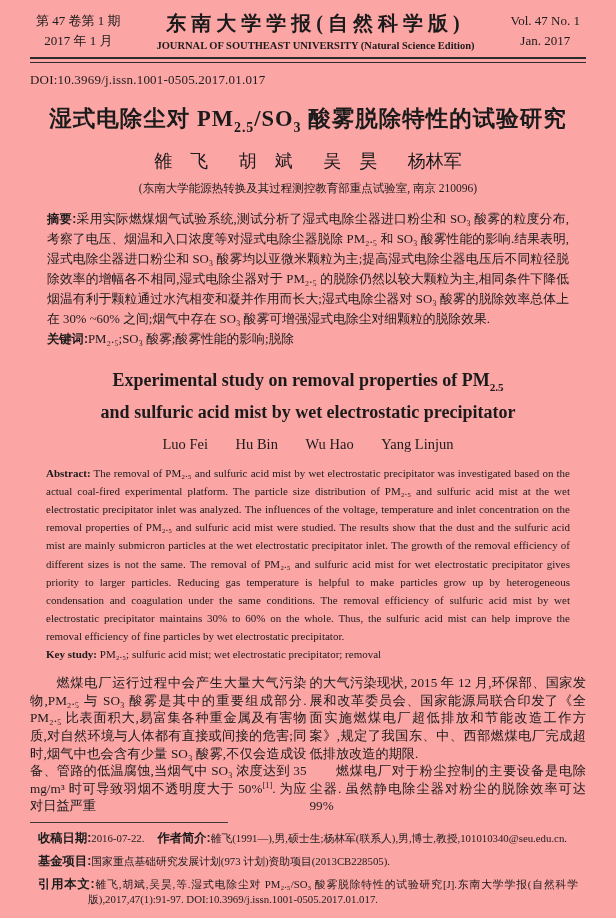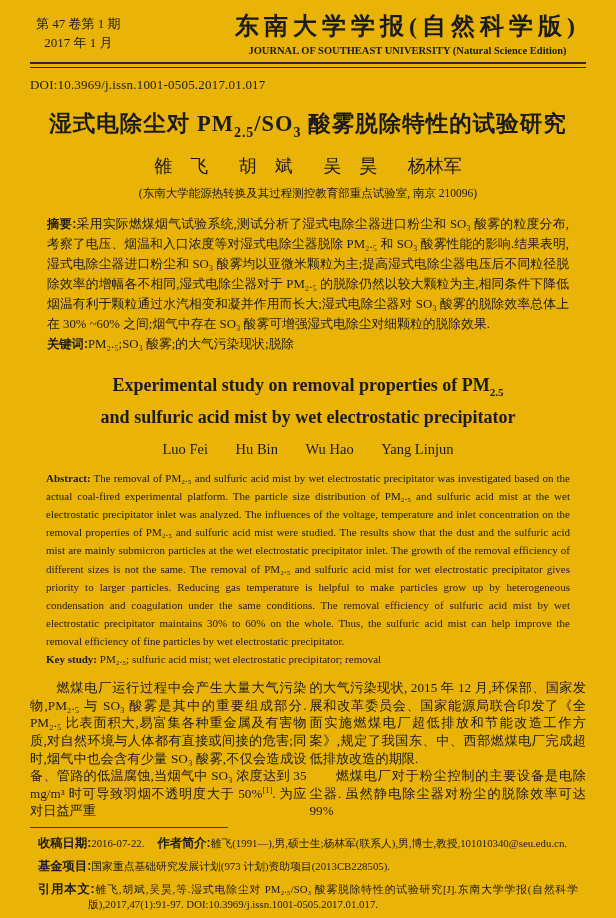--- a/index.html
+++ b/index.html
@@ -6,21 +6,21 @@
   .page {
     width:616px; height:918px; box-sizing:border-box;
     background:#fdfdfd; color:#1b1b1b;
     font-family:"Liberation Serif","DejaVu Serif",serif;
     padding:8px 30px 0 30px; overflow:hidden; position:relative;
   }
   
   .masthead { display:flex; justify-content:space-between; align-items:center; padding:2px 6px 3px 6px; }
   .mh-side { font-size:13px; line-height:1.5; text-align:center; white-space:nowrap; }
   .mh-center { text-align:center; }
-  .jcn { font-size:24px; font-weight:bold; letter-spacing:5px; white-space:nowrap; }
+  .jcn { font-size:20px; font-weight:bold; letter-spacing:5px; white-space:nowrap; }
   .jen { font-size:10.5px; font-weight:bold; margin-top:3px; white-space:nowrap; }
   .double-rule { height:3px; border-top:2px solid #2b2b2b; border-bottom:1px solid #2b2b2b; margin-top:3px; }
   .doi { font-size:13px; margin-top:9px; letter-spacing:0.2px; }
   
   .title-cn { text-align:center; font-size:22.5px; font-weight:bold; margin:15px 0 0 0; letter-spacing:1px; }
   .title-cn sub, .title-en sub { font-size:62%; }
   .authors-cn { text-align:center; font-size:18px; margin-top:13px; }
   .authors-cn .au { margin:0 13px; }
   .affil-cn { text-align:center; font-size:11.5px; margin-top:8px; }
   
@@ -45,51 +45,55 @@
   
   .footnote { margin-top:7px; font-size:10.8px; line-height:15px; }
   .fn-rule { width:198px; border-top:1px solid #3a3a3a; margin-bottom:5px; }
   .footnote p { margin:8px; text-align:justify; }
   .fn-gap { display:inline-block; width:13px; }
   .hang { padding-left:50px; text-indent:-50px; }
 </style>
 </head>
 <body>
 
-<div class="page" style="background: #eab308; color: rgb(27, 27, 27);">
+<div class="page" style="background: #fca5a5; color: rgb(27, 27, 27);">
 
   <header class="masthead">
     <div class="mh-side">
       <div>第 47 卷第 1 期</div>
       <div>2017 年 1 月</div>
     </div>
     <div class="mh-center">
       <div class="jcn">东南大学学报(自然科学版)</div>
       <div class="jen">JOURNAL OF SOUTHEAST UNIVERSITY (Natural Science Edition)</div>
+    </div>
+    <div class="mh-side">
+      <div>Vol. 47  No. 1</div>
+      <div>Jan.  2017</div>
     </div>
   </header>
 
   <div class="double-rule"></div>
 
   <div class="doi">DOI:10.3969/j.issn.1001-0505.2017.01.017</div>
 
   <h1 class="title-cn"><span>湿式电除尘对 PM</span><sub>2.5</sub><span>/SO</span><sub>3</sub><span> 酸雾脱除特性的试验研究</span></h1>
 
   <div class="authors-cn">
     <span class="au">雒　飞</span>
     <span class="au">胡　斌</span>
     <span class="au">吴　昊</span>
     <span class="au">杨林军</span>
   </div>
 
   <div class="affil-cn">(东南大学能源热转换及其过程测控教育部重点试验室, 南京 210096)</div>
 
   <section class="abstract-cn">
     <p><span class="lbl">摘要:</span><span>采用实际燃煤烟气试验系统,测试分析了湿式电除尘器进口粉尘和 SO₃ 酸雾的粒度分布,考察了电压、烟温和入口浓度等对湿式电除尘器脱除 PM₂.₅ 和 SO₃ 酸雾性能的影响.结果表明,湿式电除尘器进口粉尘和 SO₃ 酸雾均以亚微米颗粒为主;提高湿式电除尘器电压后不同粒径脱除效率的增幅各不相同,湿式电除尘器对于 PM₂.₅ 的脱除仍然以较大颗粒为主,相同条件下降低烟温有利于颗粒通过水汽相变和凝并作用而长大;湿式电除尘器对 SO₃ 酸雾的脱除效率总体上在 30% ~60% 之间;烟气中存在 SO₃ 酸雾可增强湿式电除尘对细颗粒的脱除效果.</span></p>
-    <p><span class="lbl">关键词:</span><span>PM₂.₅;SO₃ 酸雾;的大气污染现状;脱除</span></p>
+    <p><span class="lbl">关键词:</span><span>PM₂.₅;SO₃ 酸雾;酸雾性能的影响;脱除</span></p>
   </section>
 
   <h2 class="title-en">
     <span><span>Experimental study on removal properties of PM</span><sub>2.5</sub></span><br>
     <span>and sulfuric acid mist by wet electrostatic precipitator</span>
   </h2>
 
   <div class="authors-en">
     <span class="au">Luo Fei</span>
     <span class="au">Hu Bin</span>

